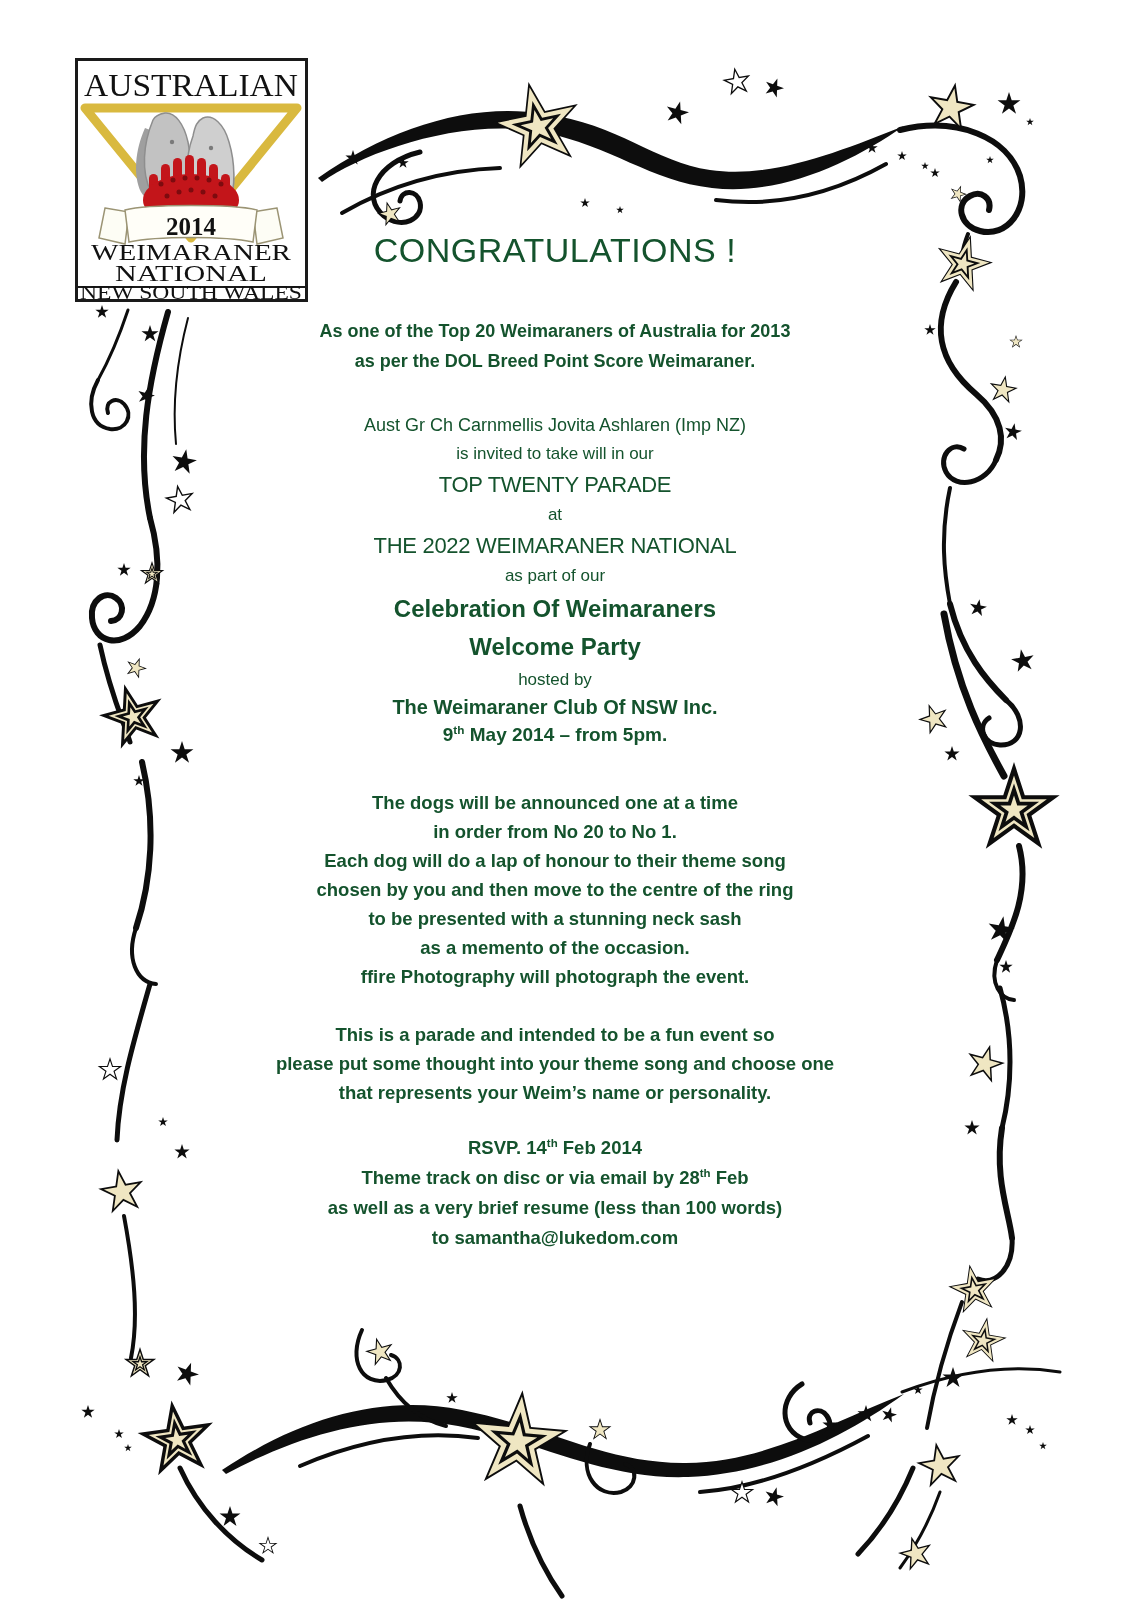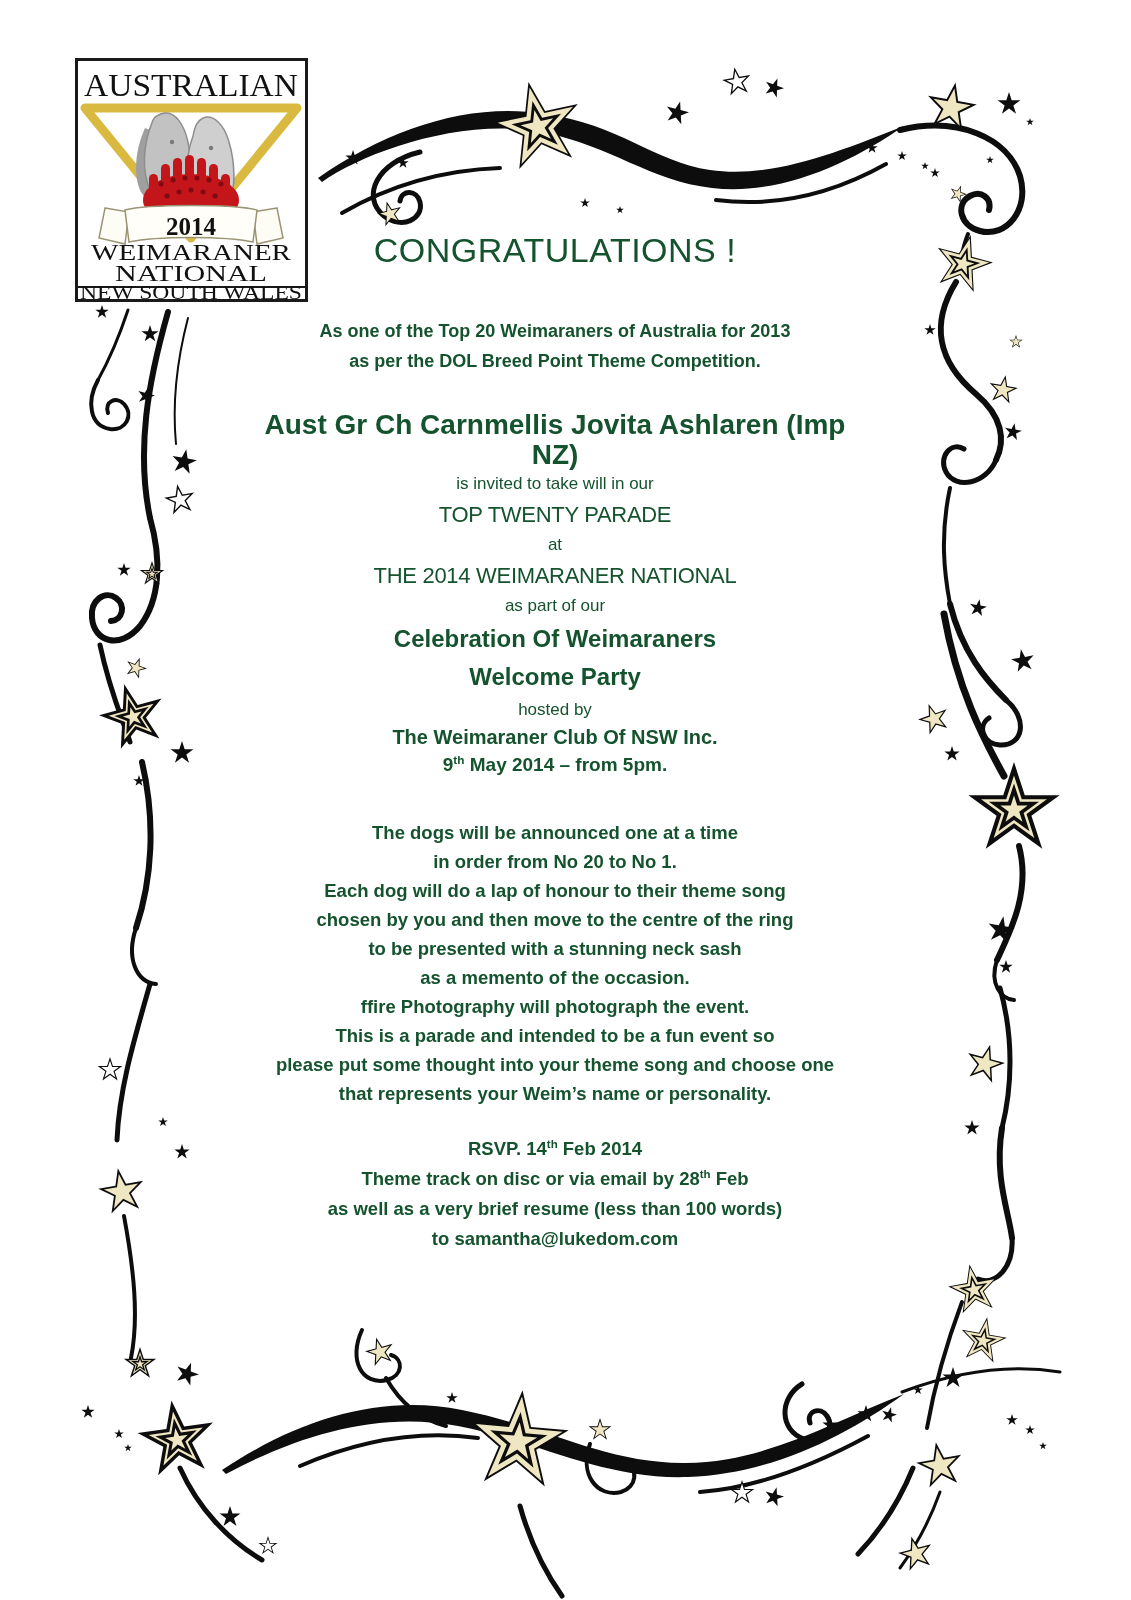--- a/index.html
+++ b/index.html
@@ -3,28 +3,28 @@
 <meta charset="utf-8">
 <style>
   html,body{margin:0;padding:0;background:#ffffff;}
   .page{position:relative;width:1131px;height:1600px;background:#ffffff;overflow:hidden;
         font-family:"Liberation Sans",sans-serif;color:#1b1b1b;}
   .border-art{position:absolute;left:0;top:0;width:1131px;height:1600px;pointer-events:none;}
   .logo{position:absolute;left:75px;top:58px;width:233px;height:244px;}
   .content{position:absolute;left:245px;top:230px;width:620px;text-align:center;color:#14532d;}
   .t-title{font-size:34px;font-weight:400;line-height:40px;letter-spacing:.5px;}
   .t-intro{margin-top:46px;font-size:18px;font-weight:700;line-height:30px;}
-  .t-dog{margin-top:34px;font-size:28px;font-weight:700;line-height:30px;}
+  .t-dog{margin-top:34px;font-size:18px;font-weight:400;line-height:30px;}
   .t-connector{font-size:17px;font-weight:400;line-height:28px;}
   .t-parade{font-size:22px;font-weight:400;line-height:33px;letter-spacing:-.3px;}
   .t-celebration{font-size:24px;font-weight:700;line-height:38px;}
   .t-host{font-size:20px;font-weight:700;line-height:27px;}
   .t-date{font-size:19px;font-weight:700;line-height:27px;}
   .t-body{font-size:18.5px;font-weight:700;line-height:29px;}
-  .m40{margin-top:40px;}.m29{}.m26{margin-top:26px;}
+  .m40{margin-top:40px;}.m29{margin-top:29px;}.m26{margin-top:26px;}
   sup{font-size:62%;vertical-align:super;line-height:0;margin-top:6px;}
 </style>
 </head>
 <body>
 
 <div class="page">
 
   <svg class="border-art" viewBox="0 0 1131 1600" xmlns="http://www.w3.org/2000/svg">
     <defs>
       <polygon id="st" points="0,-1 0.2245,-0.309 0.951,-0.309 0.363,0.118 0.588,0.809 0,0.382 -0.588,0.809 -0.363,0.118 -0.951,-0.309 -0.2245,-0.309"></polygon>
@@ -222,28 +222,28 @@
       <line x1="3" y1="229" x2="230" y2="229" stroke="#1a1a1a" stroke-width="2"></line>
       <text x="116" y="241" text-anchor="middle" font-family="Liberation Serif,serif" font-size="19" fill="#111111" textLength="222" lengthAdjust="spacingAndGlyphs">NEW SOUTH WALES</text>
     </svg>
   </div>
 
   <div class="content">
     <div class="t-title">CONGRATULATIONS !</div>
 
     <div class="t-intro">
       <div>As one of the Top 20 Weimaraners of Australia for 2013</div>
-      <div>as per the DOL Breed Point Theme Competition.</div>
+      <div>as per the DOL Breed Point Score Weimaraner.</div>
     </div>
 
     <div class="t-dog">Aust Gr Ch Carnmellis Jovita Ashlaren (Imp NZ)</div>
     <div class="t-connector">is invited to take will in our</div>
     <div class="t-parade">TOP TWENTY PARADE</div>
     <div class="t-connector">at</div>
-    <div class="t-parade">THE 2014 WEIMARANER NATIONAL</div>
+    <div class="t-parade">THE 2022 WEIMARANER NATIONAL</div>
     <div class="t-connector">as part of our</div>
     <div class="t-celebration">Celebration Of Weimaraners</div>
     <div class="t-celebration">Welcome Party</div>
     <div class="t-connector">hosted by</div>
     <div class="t-host">The Weimaraner Club Of NSW Inc.</div>
     <div class="t-date"><span>9</span><sup>th</sup><span> May 2014 – from 5pm.</span></div>
 
     <div class="t-body m40">
       <div>The dogs will be announced one at a time</div>
       <div>in order from No 20 to No 1.</div>

